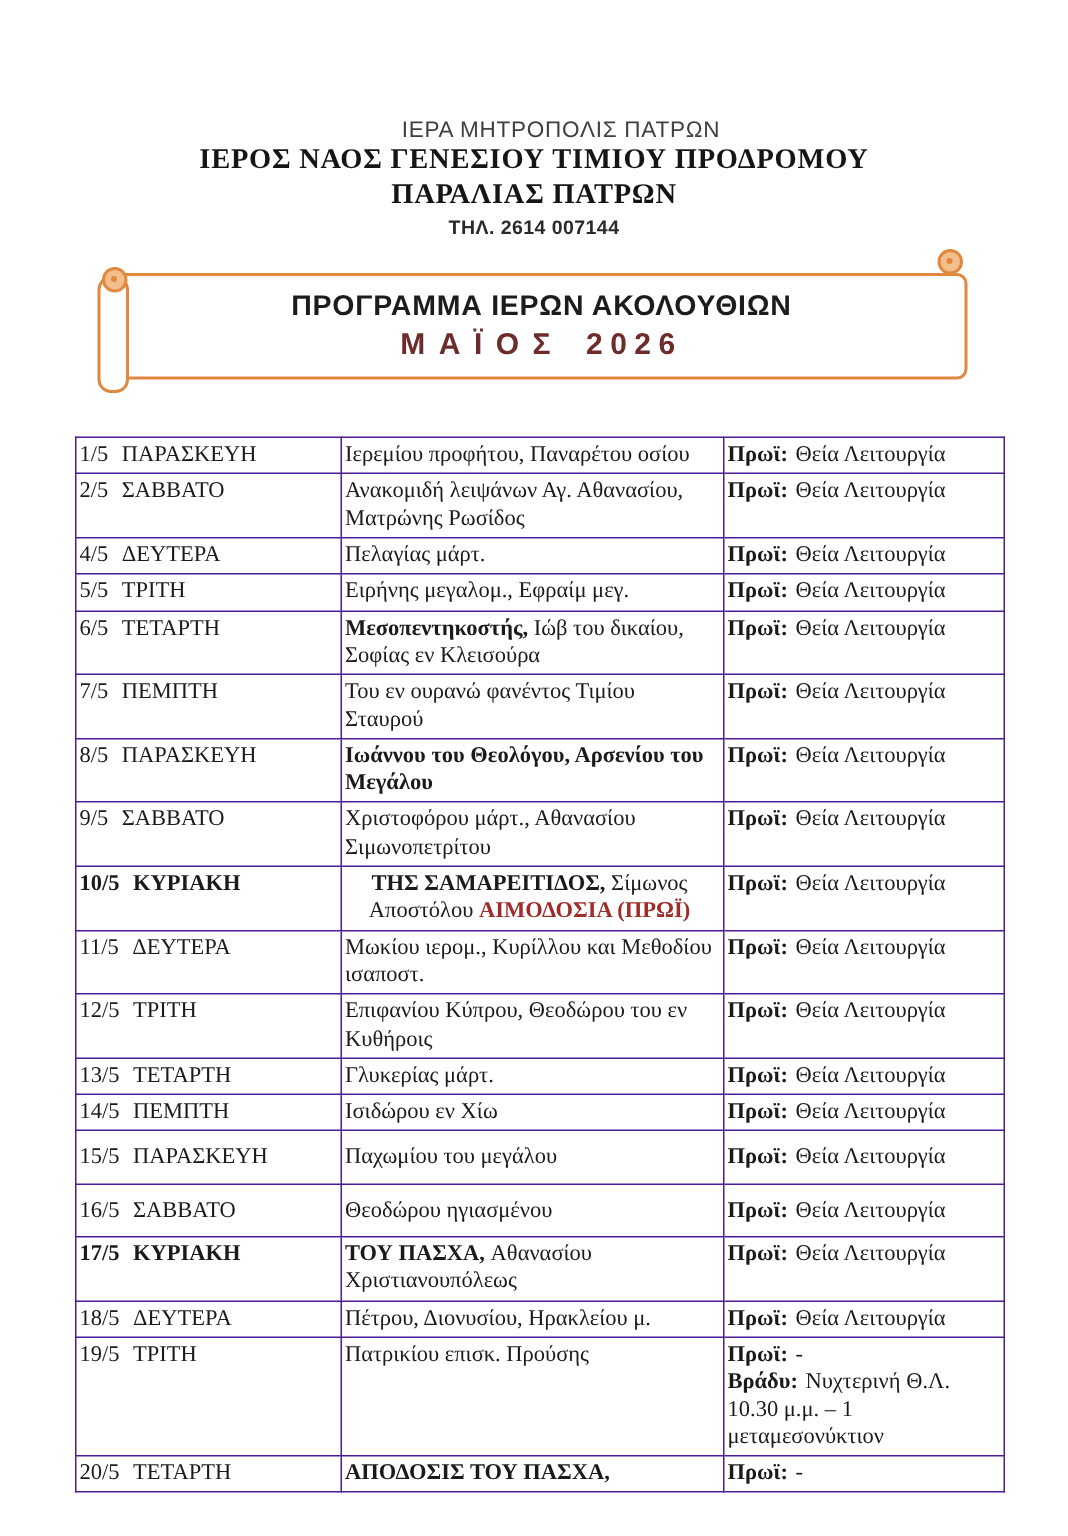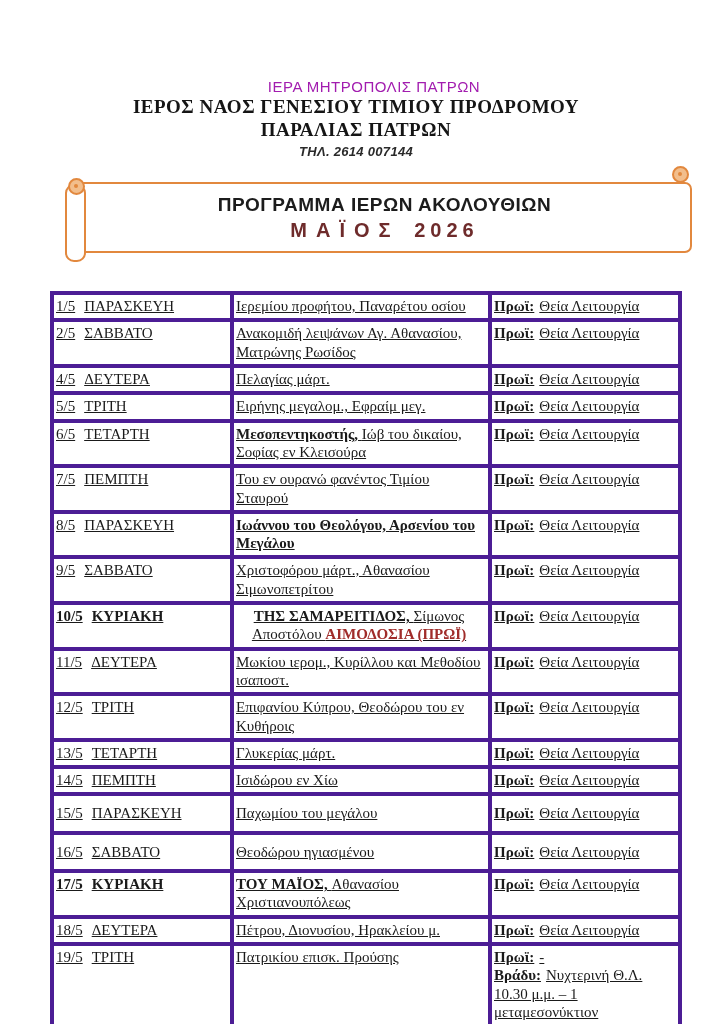--- a/index.html
+++ b/index.html
@@ -8,36 +8,35 @@
     width:712px;height:1024px;
     background:#ffffff;
     overflow:hidden;
     font-family:"Liberation Serif", serif;
     color:#1a1a1a;
   }
   
   .header{padding-top:78px;text-align:center;line-height:1.2;}
   .header .line1{
     font-family:"Liberation Sans", sans-serif;
-    font-size:15px;color:#a21caf;letter-spacing:.5px;padding-left:36px;
+    font-size:15px;color:#404040;letter-spacing:.5px;padding-left:36px;
   }
   .header .line2,.header .line3{
     font-size:19px;font-weight:bold;color:#151515;letter-spacing:.5px;
   }
   .header .phone{
     font-family:"Liberation Sans", sans-serif;
-    font-size:13px;font-weight:bold;color:#2a2a2a;margin-top:2px;letter-spacing:.3px;font-style:italic;
+    font-size:13px;font-weight:bold;color:#2a2a2a;margin-top:2px;letter-spacing:.3px;
   }
   
   .banner-wrap{
     position:relative;
     width:580px;
     height:92px;
     margin:14px 0 0 65px;
-    padding-left:47px;
   }
   .scroll-roll{
     position:absolute;left:0;top:11px;
     width:17px;height:74px;
     background:#fff;
     border:2px solid var(--scroll);
     border-radius:9px;
     z-index:2;
   }
   .curl{
@@ -75,25 +74,24 @@
   
   table.schedule{
     margin:26px 0 0 50px;
     width:616px;
     border-collapse:collapse;
     table-layout:fixed;
     font-size:15px;
     line-height:1.22;
   }
   table.schedule td{
-    border:4px solid #4c1d95;
+    border:1px solid #4c1d95;
     padding:2px 6px 3px 2px;
     vertical-align:top;
     overflow:hidden;
-    text-decoration:underline;
   }
   td.c1{width:168px;}
   td.c2{width:246px;}
   td.c3{width:178px;}
   tr.tall td{padding-top:8px;padding-bottom:8px;}
   .day-name{margin-left:9px;}
   .bold{font-weight:bold;}
   .red{font-weight:bold;color:var(--red);}
   td.center-cell{text-align:center;}
   .svc-label{font-weight:bold;margin-right:5px;}
@@ -225,21 +223,21 @@
         </tr>
         <tr class="tall">
           <td class="c1"><span>16/5</span><span class="day-name">ΣΑΒΒΑΤΟ</span></td>
           <td class="c2"><span>Θεοδώρου ηγιασμένου</span></td>
           <td class="c3">
             <div><span class="svc-label">Πρωϊ:</span><span>Θεία Λειτουργία</span></div>
           </td>
         </tr>
         <tr>
           <td class="c1 bold"><span>17/5</span><span class="day-name">ΚΥΡΙΑΚΗ</span></td>
-          <td class="c2"><span class="bold">ΤΟΥ ΜΑΪΟΣ, </span><span>Αθανασίου Χριστιανουπόλεως</span></td>
+          <td class="c2"><span class="bold">ΤΟΥ ΠΑΣΧΑ, </span><span>Αθανασίου Χριστιανουπόλεως</span></td>
           <td class="c3">
             <div><span class="svc-label">Πρωϊ:</span><span>Θεία Λειτουργία</span></div>
           </td>
         </tr>
         <tr>
           <td class="c1"><span>18/5</span><span class="day-name">ΔΕΥΤΕΡΑ</span></td>
           <td class="c2"><span>Πέτρου, Διονυσίου, Ηρακλείου μ.</span></td>
           <td class="c3">
             <div><span class="svc-label">Πρωϊ:</span><span>Θεία Λειτουργία</span></div>
           </td>

